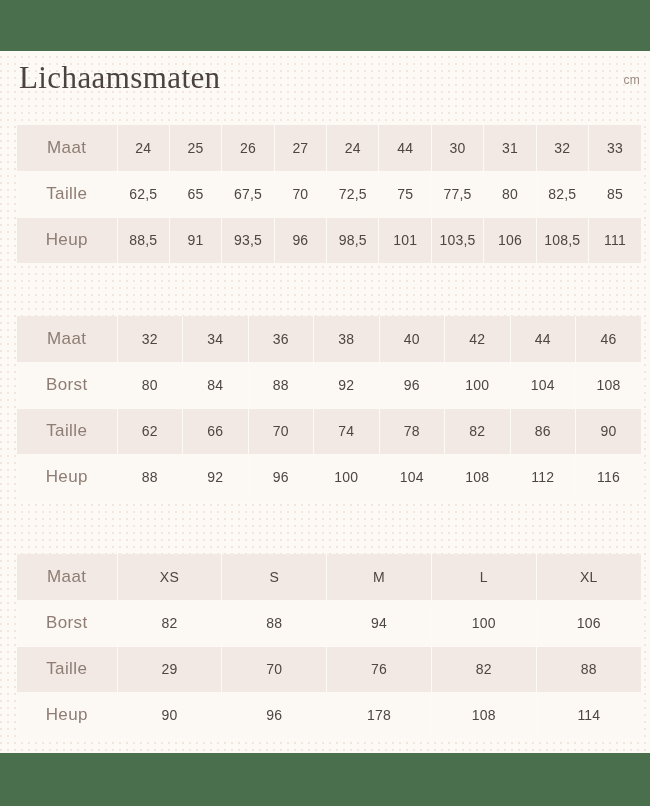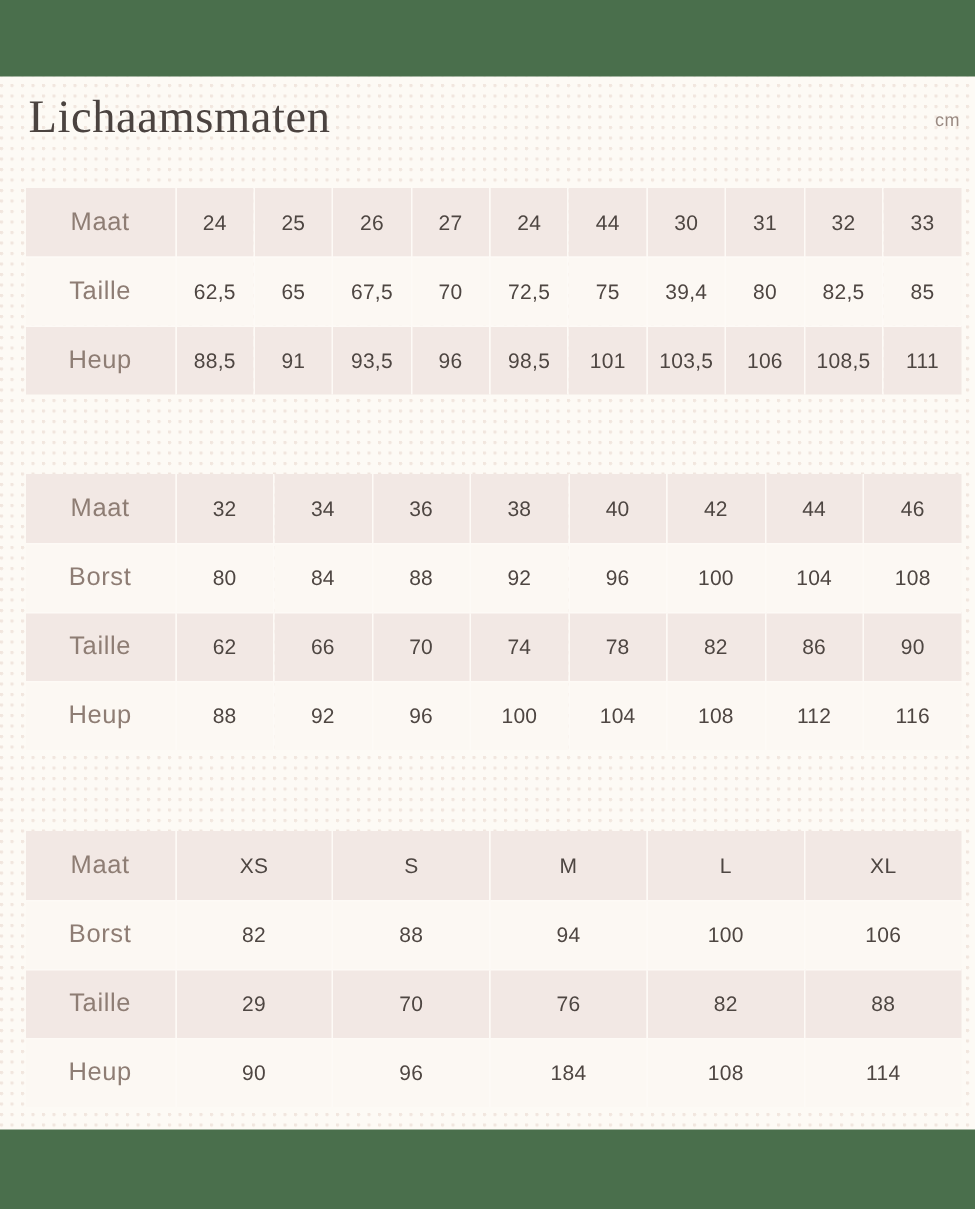--- a/index.html
+++ b/index.html
@@ -162,21 +162,21 @@
             <td>33</td>
           </tr>
           <tr class="tint-light">
             <td class="row-label">Taille</td>
             <td>62,5</td>
             <td>65</td>
             <td>67,5</td>
             <td>70</td>
             <td>72,5</td>
             <td>75</td>
-            <td>39,4</td>
+            <td>77,5</td>
             <td>80</td>
             <td>82,5</td>
             <td>85</td>
           </tr>
           <tr class="tint-dark">
             <td class="row-label">Heup</td>
             <td>88,5</td>
             <td>91</td>
             <td>93,5</td>
             <td>96</td>
@@ -289,21 +289,21 @@
             <td>29</td>
             <td>70</td>
             <td>76</td>
             <td>82</td>
             <td>88</td>
           </tr>
           <tr class="tint-light">
             <td class="row-label">Heup</td>
             <td>90</td>
             <td>96</td>
-            <td>184</td>
+            <td>178</td>
             <td>108</td>
             <td>114</td>
           </tr>
         </tbody>
     </table>
   </div>
 
 </div>
 
 </body></html>

